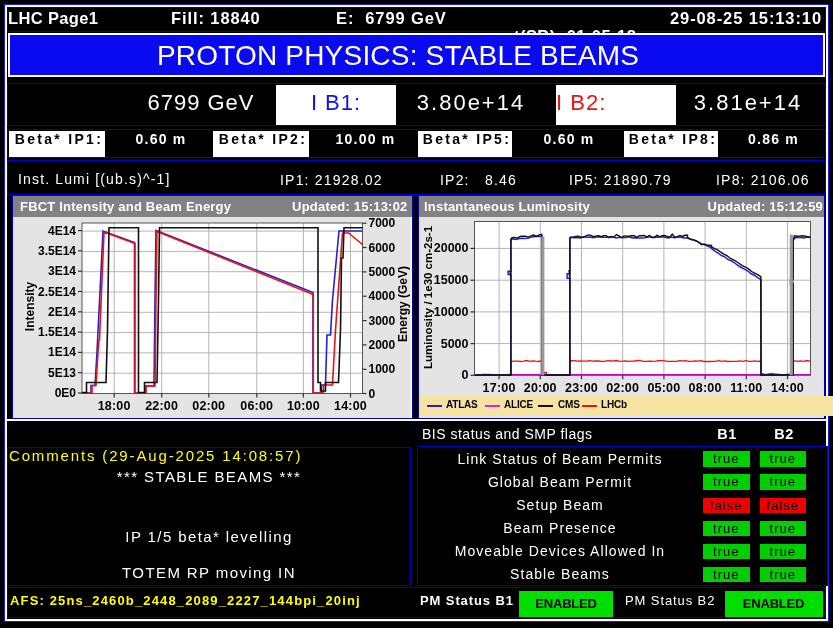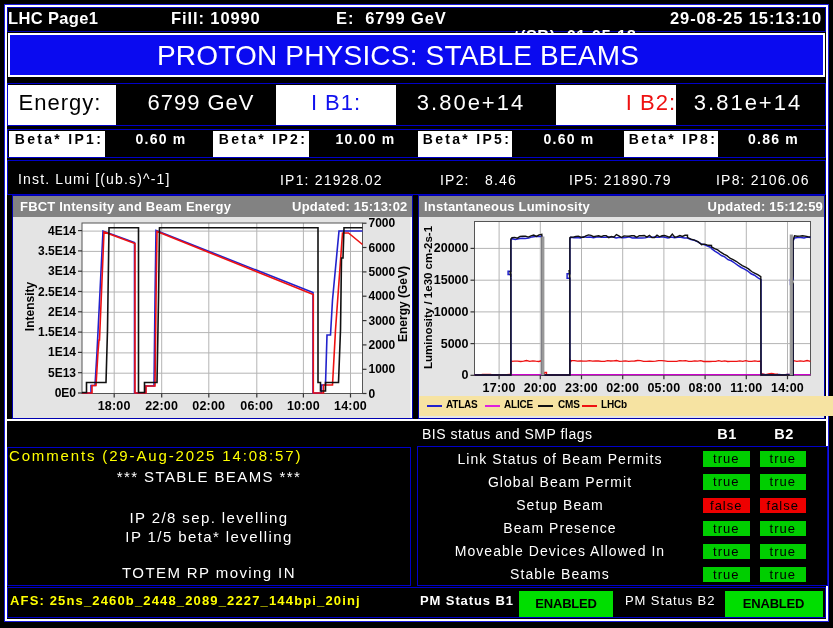--- a/index.html
+++ b/index.html
@@ -15,34 +15,33 @@
 .atitle { font:bold 12px "Liberation Sans", sans-serif; fill:#000; }
 .atitle2 { font:bold 11.5px "Liberation Sans", sans-serif; fill:#000; }
 .tb { font-size:16.5px; font-weight:bold; letter-spacing:0.9px; }
 </style></head>
 <body>
 <div id="page">
 <div id="frame"></div>
 
 <div class="abs" style="left:7px; top:7px; width:819px; height:25px; border:1px solid #0000b4;"></div>
 <div class="abs w tb" style="left:8px; top:9px; letter-spacing:0.35px;">LHC Page1</div>
-<div class="abs w tb" style="left:171px; top:9px;">Fill: 10990</div>
+<div class="abs w tb" style="left:171px; top:9px;">Fill: 18840</div>
 <div class="abs w tb" style="left:336px; top:9px;">E:&nbsp; 6799 GeV</div>
 <div class="abs w tb" style="left:499px; top:27px; letter-spacing:0.45px;margin-left:15px;">t(SB): 01:05:18</div>
 <div class="abs w tb" style="left:670px; top:9px;">29-08-25 15:13:10</div>
 
 <div class="abs" style="left:8px; top:33px; width:817px; height:44px; background:#0a0af0; border:2px solid #fff;"></div>
 <div class="abs w" style="left:7px; top:40px; width:782px; text-align:center; font-size:28px; letter-spacing:0.2px;">PROTON PHYSICS: STABLE BEAMS</div>
 
 <div class="abs" style="left:7px; top:83px; width:819px; height:43px; border:1.5px solid #0000c8; background:#000;"></div>
-<div class="abs" style="left:8px; top:84.5px; width:108px; height:40px; background:#fff; color:#000; font-size:22px; letter-spacing:1px; line-height:35px; text-align:center; padding-right:4px;">Energy:</div>
 <div class="abs w" style="left:116px; top:84.5px; width:160px; height:40px; font-size:22px; letter-spacing:1px; line-height:35px; text-align:center; padding-left:10px;">6799 GeV</div>
 <div class="abs" style="left:276px; top:84.5px; width:120px; height:40px; background:#fff; color:#1111ee; font-size:22px; letter-spacing:1px; line-height:35px; text-align:center;">I B1:</div>
 <div class="abs w" style="left:396px; top:84.5px; width:160px; height:40px; font-size:22px; letter-spacing:1px; line-height:35px; letter-spacing:2px; text-align:center; padding-right:10px;">3.80e+14</div>
-<div class="abs" style="left:556px; top:84.5px; width:120px; height:40px; background:#fff; color:#ee1111; font-size:22px; letter-spacing:1px; line-height:35px; text-align:right;">I B2:</div>
+<div class="abs" style="left:556px; top:84.5px; width:120px; height:40px; background:#fff; color:#ee1111; font-size:22px; letter-spacing:1px; line-height:35px; text-align:left;">I B2:</div>
 <div class="abs w" style="left:676px; top:84.5px; width:149px; height:40px; font-size:22px; letter-spacing:1px; line-height:35px; letter-spacing:2px; text-align:center; padding-right:5px;">3.81e+14</div>
 
 <div class="abs" style="left:7px; top:129px; width:819px; height:29px; border:1.5px solid #0000c8; background:#000;"></div>
 <div class="abs" style="left:9px; top:130.5px; width:96px; height:26px; background:#fff; color:#000; font-weight:bold; font-size:14px; letter-spacing:2.3px; line-height:16px; padding:0.5px 0 0 4px; white-space:nowrap; text-align:center;">Beta* IP1:</div>
 <div class="abs w" style="left:105px; top:130.5px; width:108px; height:26px; font-weight:bold; font-size:14px; letter-spacing:1.2px; line-height:16px; padding:0.5px 0 0 4px; text-align:center;">0.60 m</div>
 <div class="abs" style="left:213px; top:130.5px; width:96px; height:26px; background:#fff; color:#000; font-weight:bold; font-size:14px; letter-spacing:2.3px; line-height:16px; padding:0.5px 0 0 4px; white-space:nowrap; text-align:center;">Beta* IP2:</div>
 <div class="abs w" style="left:309px; top:130.5px; width:109px; height:26px; font-weight:bold; font-size:14px; letter-spacing:1.2px; line-height:16px; padding:0.5px 0 0 4px; text-align:center;">10.00 m</div>
 <div class="abs" style="left:418px; top:130.5px; width:94px; height:26px; background:#fff; color:#000; font-weight:bold; font-size:14px; letter-spacing:2.3px; line-height:16px; padding:0.5px 0 0 4px; white-space:nowrap; text-align:center;">Beta* IP5:</div>
 <div class="abs w" style="left:512px; top:130.5px; width:110px; height:26px; font-weight:bold; font-size:14px; letter-spacing:1.2px; line-height:16px; padding:0.5px 0 0 4px; text-align:center;">0.60 m</div>
 <div class="abs" style="left:624px; top:130.5px; width:94px; height:26px; background:#fff; color:#000; font-weight:bold; font-size:14px; letter-spacing:2.3px; line-height:16px; padding:0.5px 0 0 4px; white-space:nowrap; text-align:center;">Beta* IP8:</div>
@@ -201,21 +200,20 @@
 
 <div class="abs" style="left:7px; top:419px; width:819px; height:2px; background:#fff;"></div>
 
 <div class="abs w" style="left:422px; top:426px; font-size:14px; letter-spacing:0.5px;">BIS status and SMP flags</div>
 <div class="abs w" style="left:704px; top:426px; width:46px; text-align:center; font-size:14.5px; font-weight:bold; letter-spacing:0.5px;">B1</div>
 <div class="abs w" style="left:761px; top:426px; width:46px; text-align:center; font-size:14.5px; font-weight:bold; letter-spacing:0.5px;">B2</div>
 
 <div class="abs" style="left:7px; top:447px; width:404px; height:139px; border:1.5px solid #0000c8; background:#000;"></div>
 <div class="abs" style="left:9px; top:447px; font-size:15px; letter-spacing:1.85px; color:#ffff00;">Comments (29-Aug-2025 14:08:57)</div>
 <div class="abs w" style="left:7px; top:468px; width:404px; text-align:center; font-size:15px; letter-spacing:1.4px;">*** STABLE BEAMS ***</div>
-<div class="abs w" style="left:7px; top:508.5px; width:404px; text-align:center; font-size:15px; letter-spacing:1.4px;">IP 2/8 sep. levelling</div>
 <div class="abs w" style="left:7px; top:527.5px; width:404px; text-align:center; font-size:15px; letter-spacing:1.4px;">IP 1/5 beta* levelling</div>
 <div class="abs w" style="left:7px; top:563.5px; width:404px; text-align:center; font-size:15px; letter-spacing:1.4px;">TOTEM RP moving IN</div>
 
 <div class="abs" style="left:417px; top:446px; width:411px; height:140px; border:1.5px solid #0000c8; background:#000;"></div>
 <div class="abs w" style="left:420px; top:450.6px; width:280px; text-align:center; font-size:14px; letter-spacing:1.05px;">Link Status of Beam Permits</div>
 <div class="abs" style="left:703px; top:451.3px; width:46.5px; height:15.5px; background:#00ce00; color:#000; font-size:13px; letter-spacing:1px; line-height:15px; text-align:center;">true</div>
 <div class="abs" style="left:759.5px; top:451.3px; width:46.5px; height:15.5px; background:#00ce00; color:#000; font-size:13px; letter-spacing:1px; line-height:15px; text-align:center;">true</div>
 <div class="abs w" style="left:420px; top:473.7px; width:280px; text-align:center; font-size:14px; letter-spacing:1.05px;">Global Beam Permit</div>
 <div class="abs" style="left:703px; top:474.4px; width:46.5px; height:15.5px; background:#00ce00; color:#000; font-size:13px; letter-spacing:1px; line-height:15px; text-align:center;">true</div>
 <div class="abs" style="left:759.5px; top:474.4px; width:46.5px; height:15.5px; background:#00ce00; color:#000; font-size:13px; letter-spacing:1px; line-height:15px; text-align:center;">true</div>

